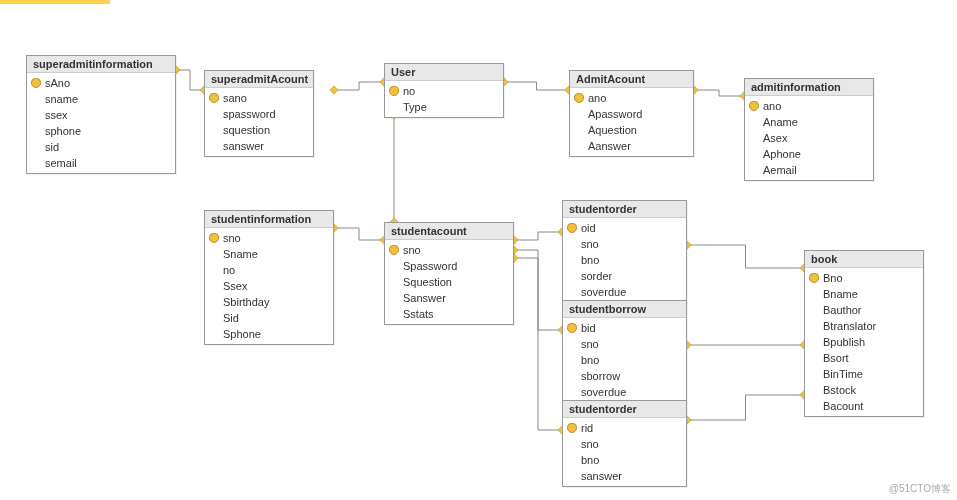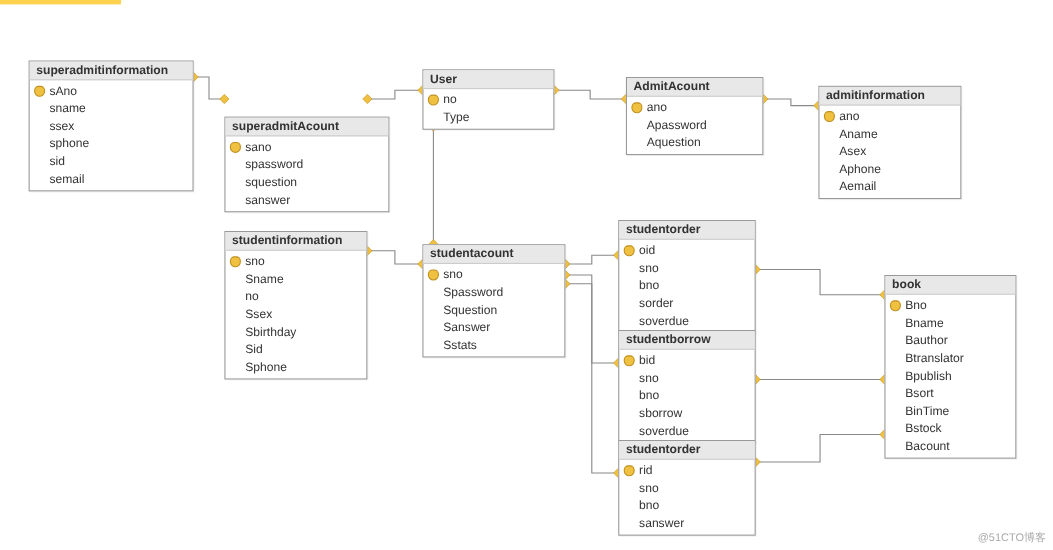--- a/index.html
+++ b/index.html
@@ -128,21 +128,21 @@
       <div class="entity-header">superadmitinformation</div>
       <div class="entity-body">
         <div class="field pk">sAno</div>
         <div class="field">sname</div>
         <div class="field">ssex</div>
         <div class="field">sphone</div>
         <div class="field">sid</div>
         <div class="field">semail</div>
       </div>
     </div>
-    <div class="entity" style="left: 200px; top: 70px; width: 150px; margin-top: 36px;">
+    <div class="entity" style="left: 200px; top: 70px; width: 110px;">
       <div class="entity-header">superadmitAcount</div>
       <div class="entity-body">
         <div class="field pk">sano</div>
         <div class="field">spassword</div>
         <div class="field">squestion</div>
         <div class="field">sanswer</div>
       </div>
     </div>
     <div class="entity" style="left: 380px; top: 63px; width: 120px;">
       <div class="entity-header">User</div>
@@ -150,20 +150,21 @@
         <div class="field pk">no</div>
         <div class="field">Type</div>
       </div>
     </div>
     <div class="entity" style="left: 565px; top: 70px; width: 125px;">
       <div class="entity-header">AdmitAcount</div>
       <div class="entity-body">
         <div class="field pk">ano</div>
         <div class="field">Apassword</div>
         <div class="field">Aquestion</div>
+        <div class="field">Aanswer</div>
       </div>
     </div>
     <div class="entity" style="left: 740px; top: 78px; width: 130px;">
       <div class="entity-header">admitinformation</div>
       <div class="entity-body">
         <div class="field pk">ano</div>
         <div class="field">Aname</div>
         <div class="field">Asex</div>
         <div class="field">Aphone</div>
         <div class="field">Aemail</div>

